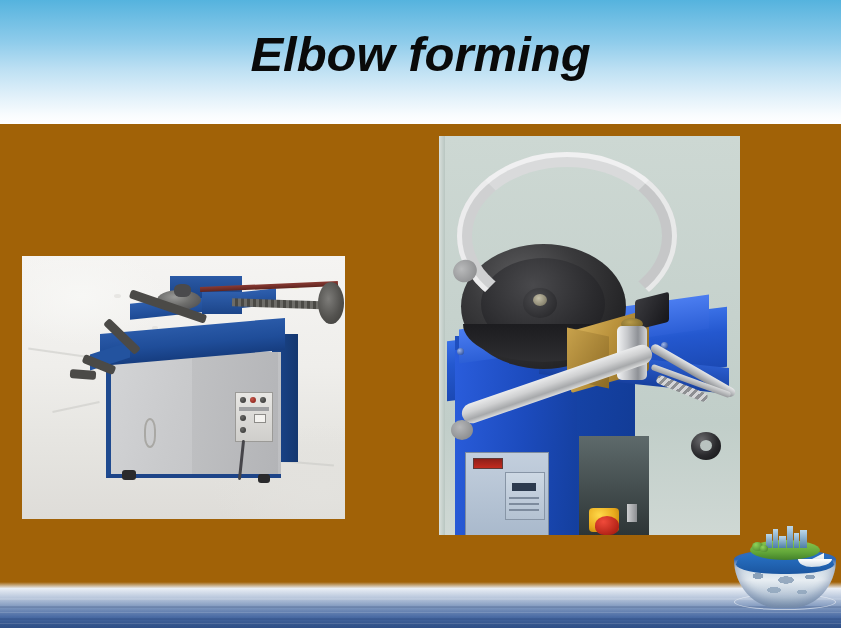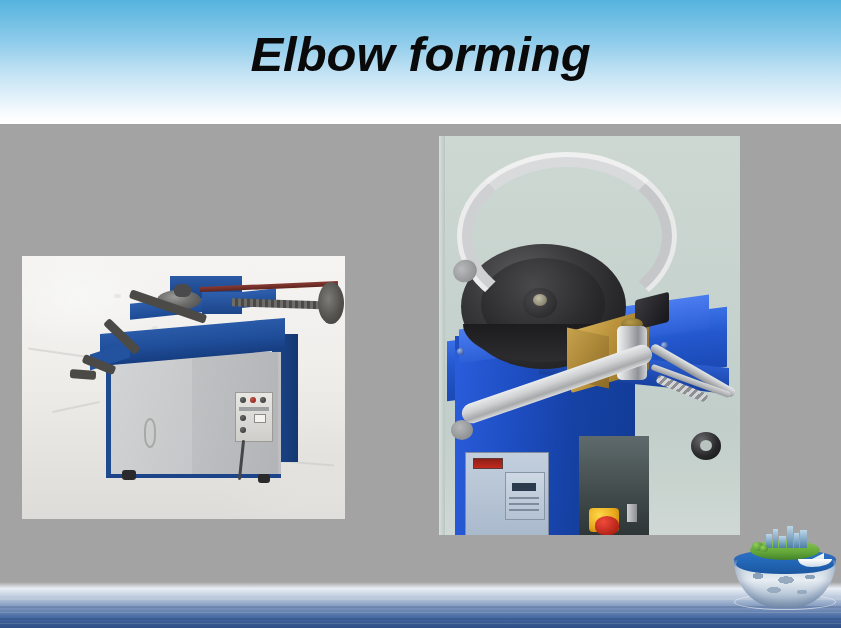--- a/index.html
+++ b/index.html
@@ -1,18 +1,18 @@
 <!DOCTYPE html>
 <html><head>
 <meta charset="utf-8">
 <style>
   html,body{margin:0;padding:0;}
   body{width:841px;height:628px;overflow:hidden;font-family:"Liberation Sans",sans-serif;background:#fff;}
 
-  #slide{position:relative;width:841px;height:628px;background:#a3a3a3;overflow:hidden;}
+  #slide{position:relative;width:841px;height:628px;background:#a16207;overflow:hidden;}
 
   
   .sky{position:absolute;left:0;top:0;width:841px;height:124px;
        background:linear-gradient(to bottom,#55b3de 0%,#63b9e1 8%,#8fcceb 34%,#bde0f3 56%,#e2f1fa 78%,#f9fcfe 93%,#ffffff 100%);}
 
   
   .title{position:absolute;left:0;top:24px;width:841px;text-align:center;
          font-size:49px;font-weight:bold;font-style:italic;color:#0a0a0a;
          letter-spacing:0px;line-height:60px;white-space:nowrap;}
 

